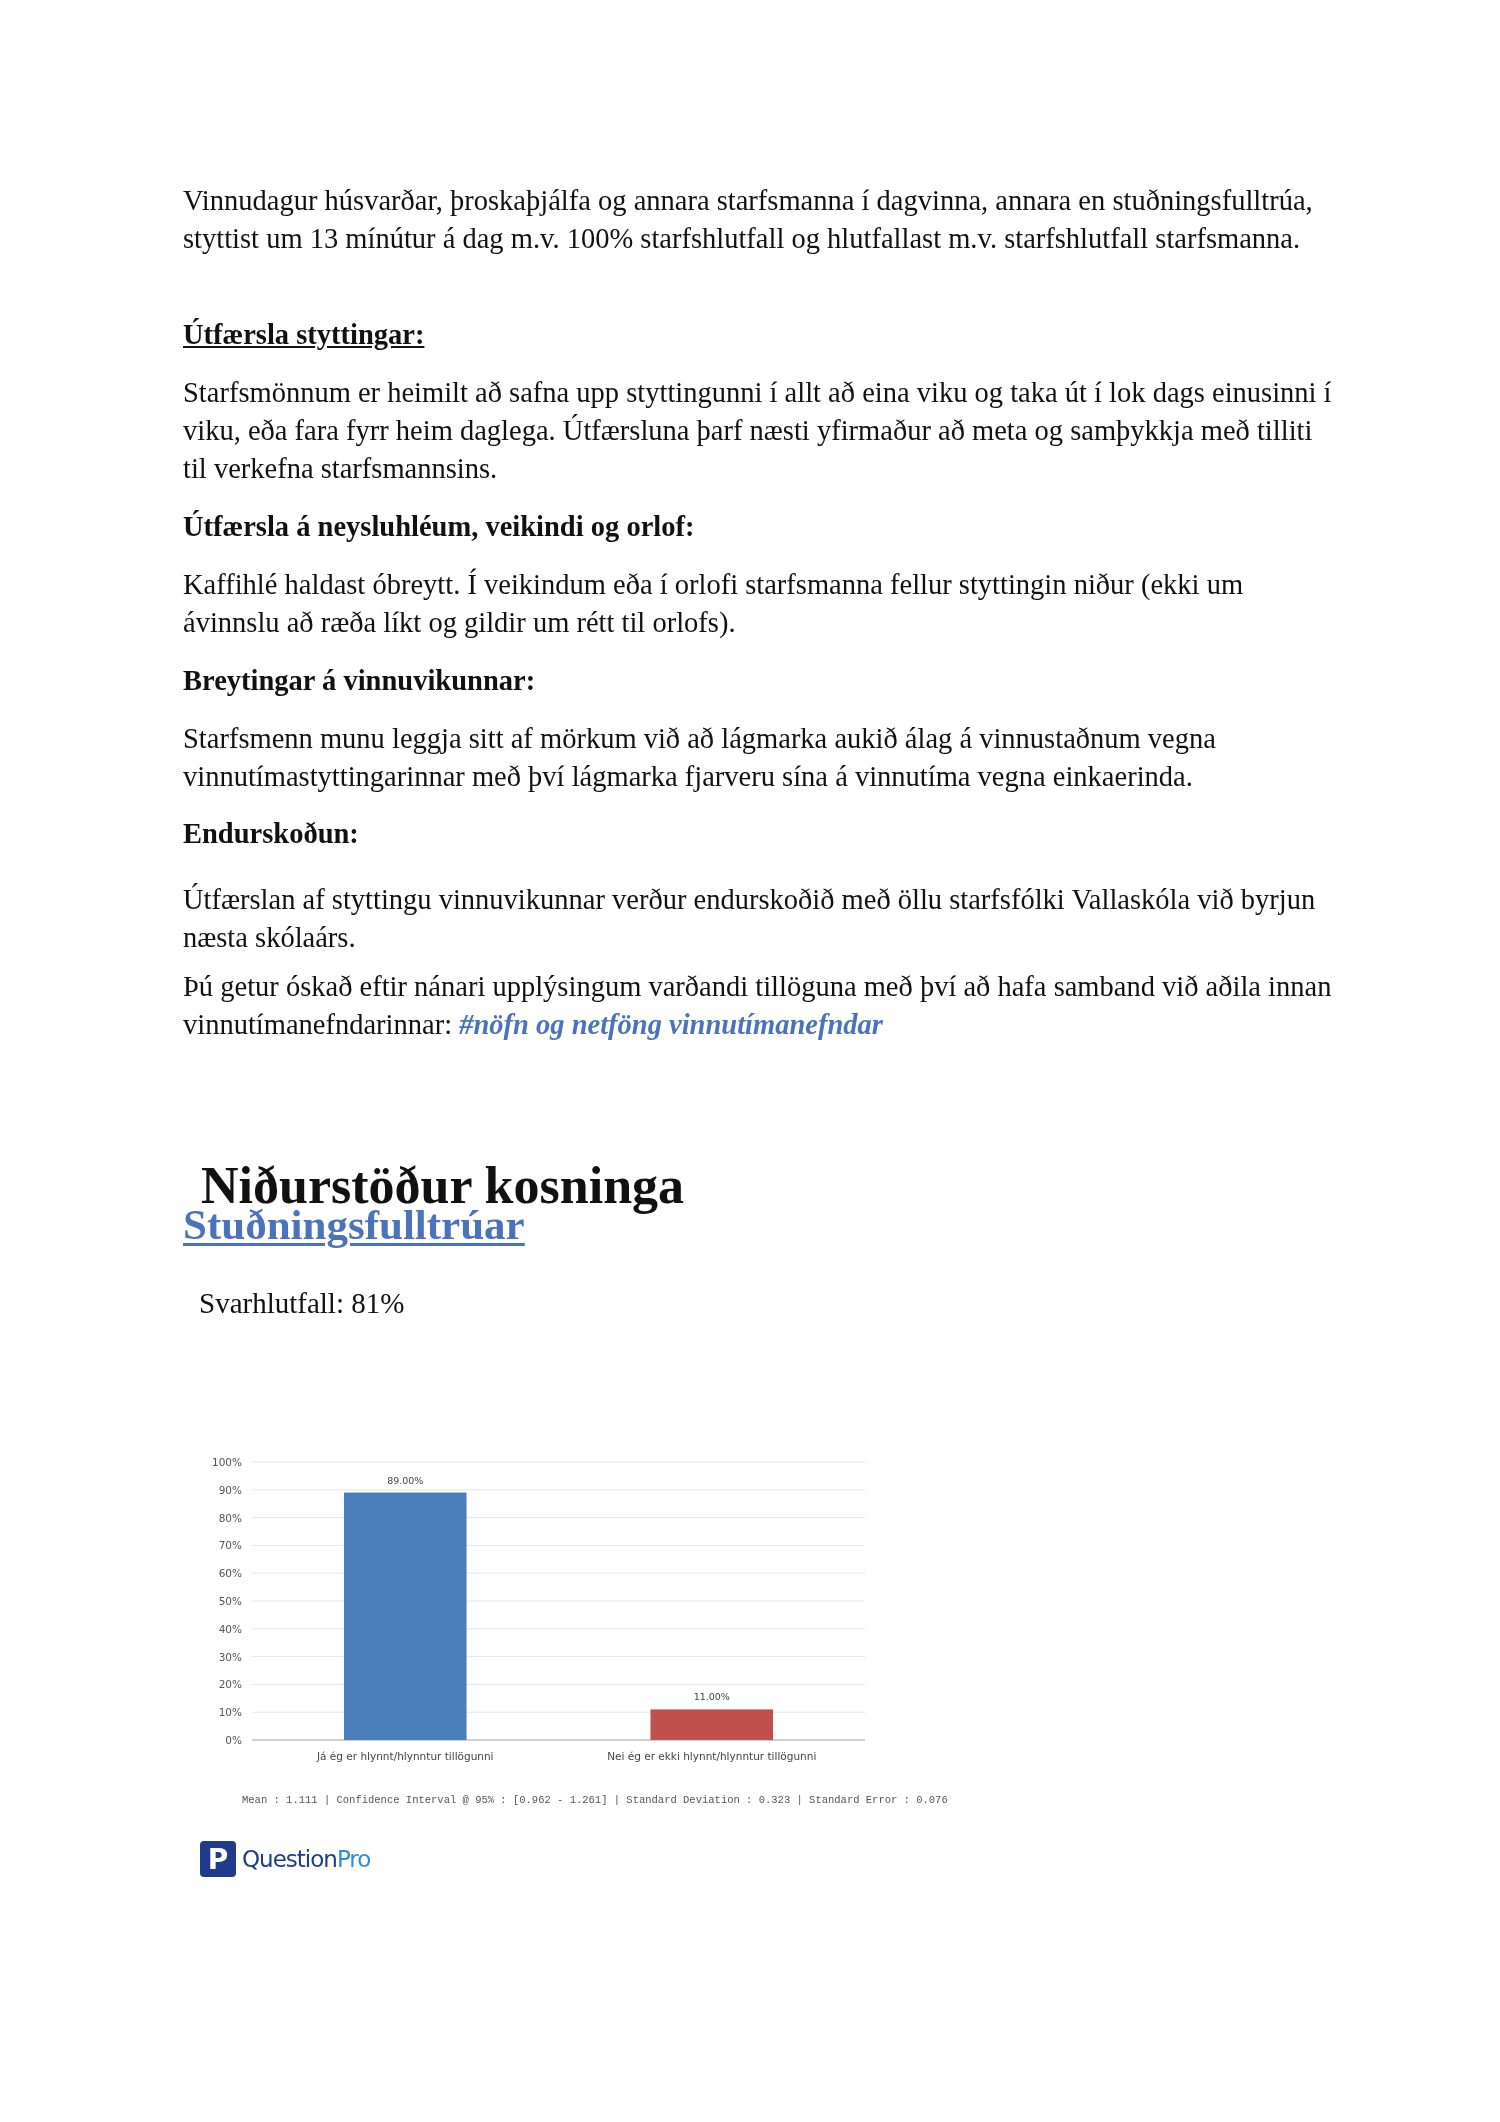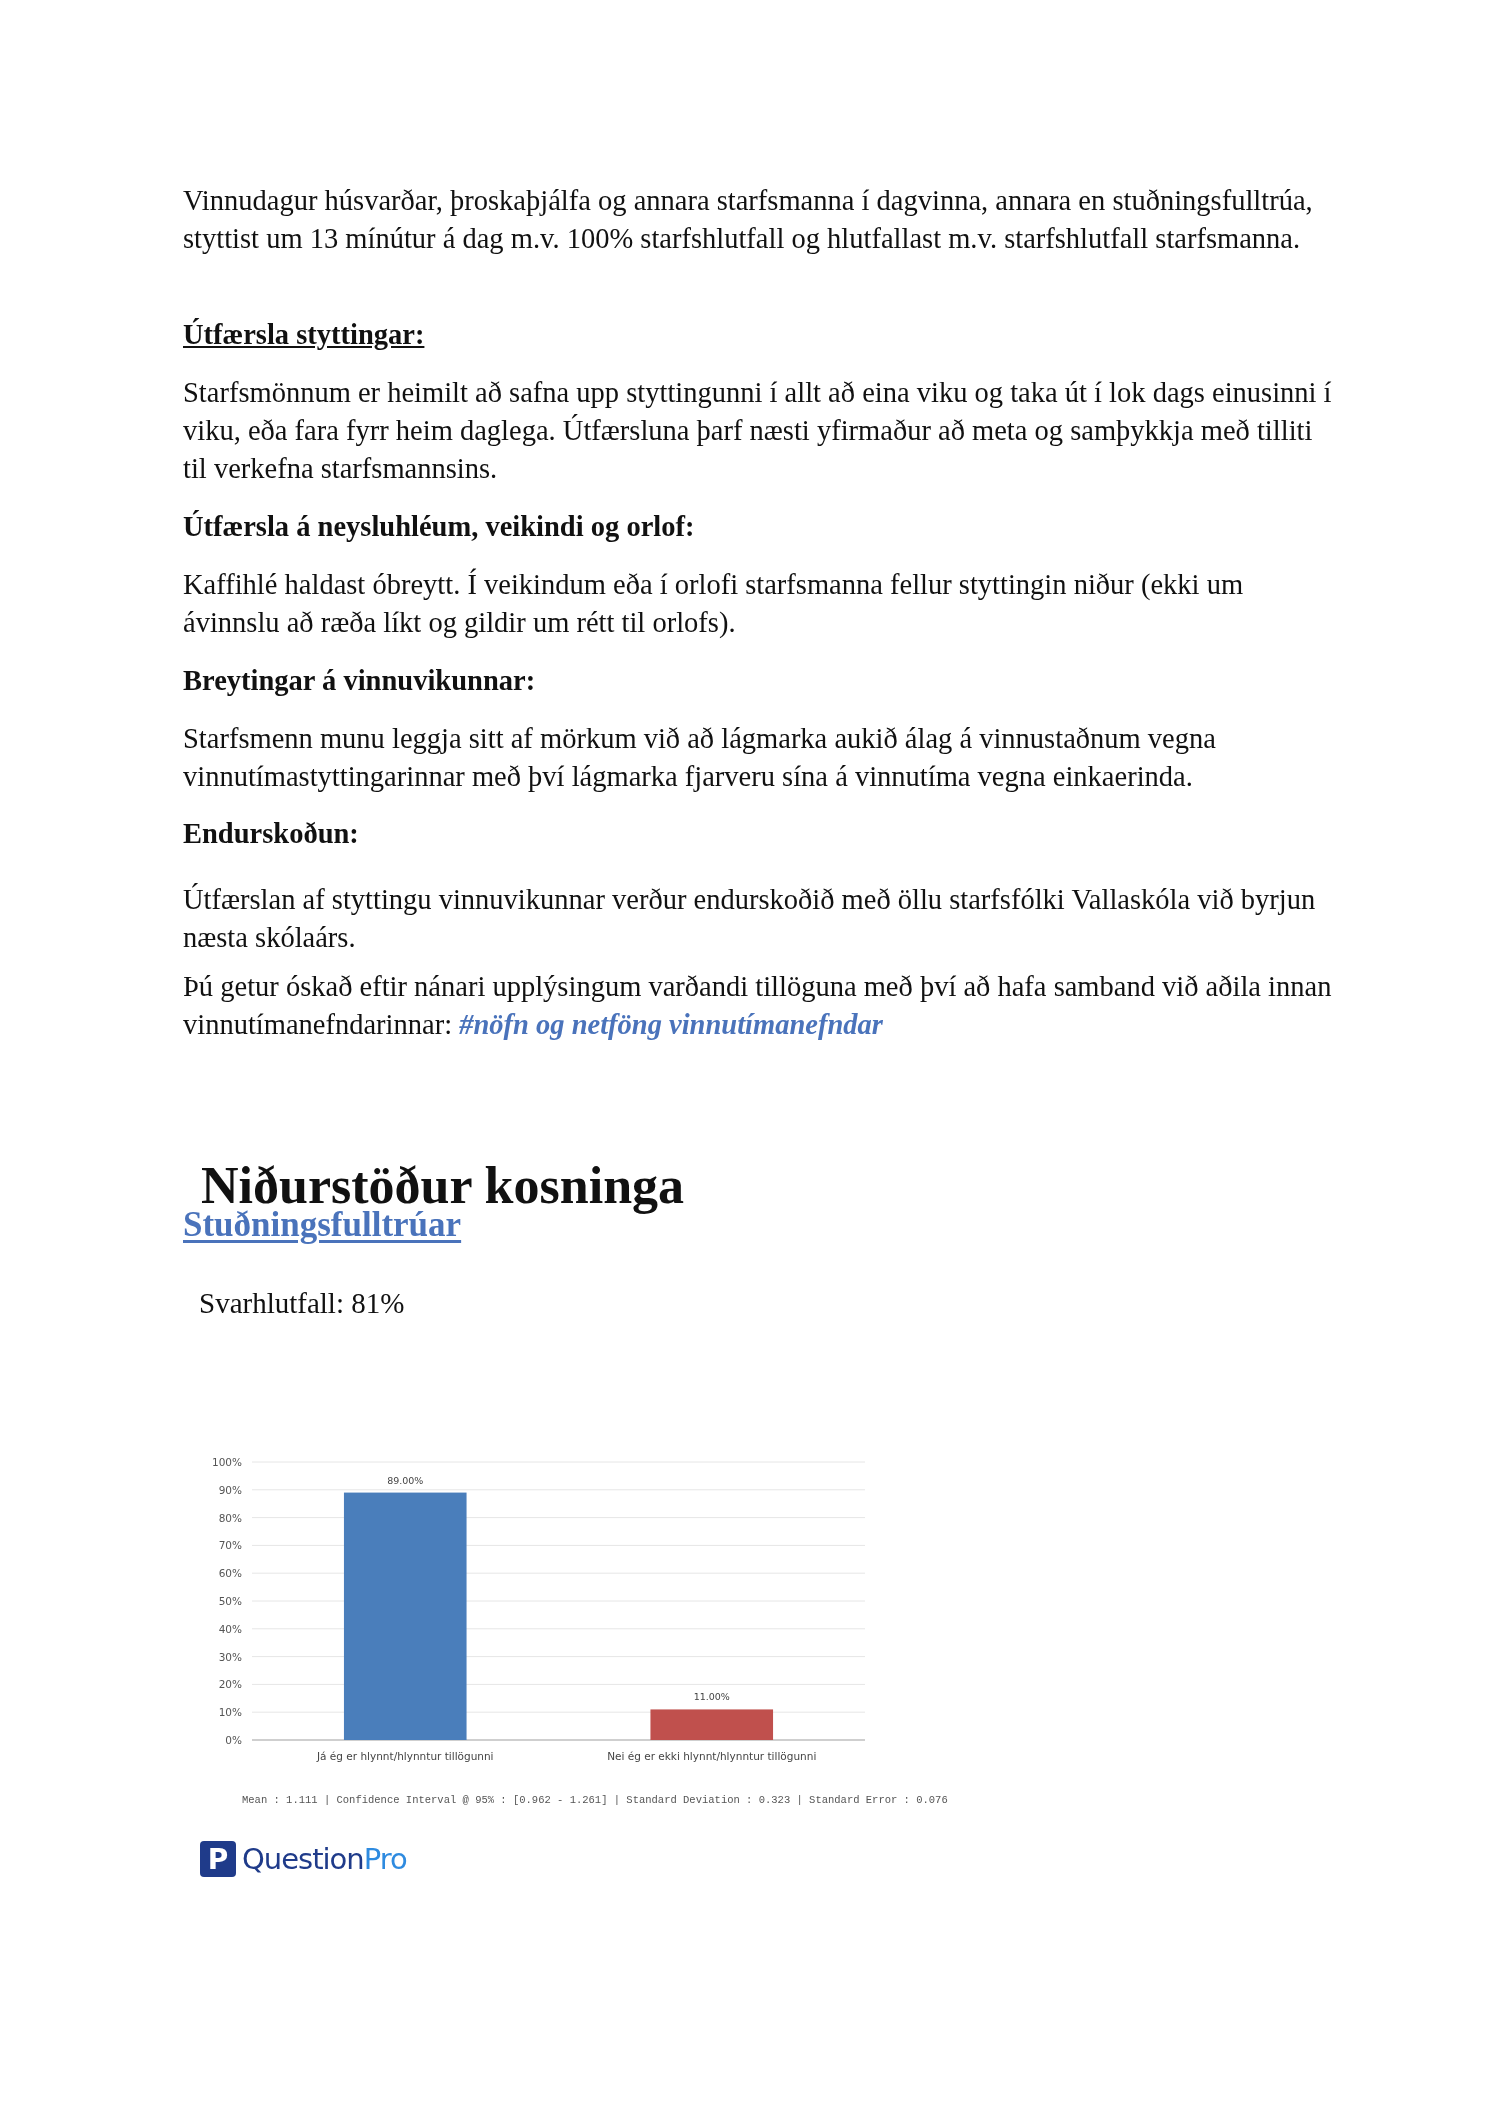--- a/index.html
+++ b/index.html
@@ -13,35 +13,35 @@
     .p2 { position: absolute; top: 374px; }
     .h-neys { position: absolute; top: 508px; }
     .p3 { position: absolute; top: 566px; }
     .h-breyt { position: absolute; top: 662px; }
     .p4 { position: absolute; top: 720px; }
     .h-endur { position: absolute; top: 815px; }
     .p5 { position: absolute; top: 881px; }
     .p6 { position: absolute; top: 968px; }
     .link-italic { color: #4a73bb; font-style: italic; font-weight: bold; cursor: pointer; }
     .h1 { position: absolute; top: 1138px; font-size: 52px; line-height: 60px; font-weight: bold; margin: 18px; }
-    .h2 { position: absolute; top: 1203px; font-size: 35px; line-height: 44px; font-weight: bold; margin: 0;
+    .h2 { position: absolute; top: 1203px; font-size: 43px; line-height: 44px; font-weight: bold; margin: 0;
           color: #4a73bb; text-decoration: underline; text-decoration-thickness: 3px; text-underline-offset: 4px; cursor: pointer; }
     .resp { position: absolute; top: 1268px; font-size: 29px; line-height: 38px; margin: 16px; }
 
     .chart-wrap { position: absolute; left: 190px; top: 1350px; width: 700px; height: 480px; }
     .chart-title { position: absolute; left: 53px; top: 8px; font-family: "DejaVu Sans", sans-serif;
                    font-size: 20px; color: #222; white-space: nowrap; }
     svg.chart { position: absolute; left: 0; top: 0; }
     .stats { position: absolute; left: 52px; top: 444px; font-family: Liberation Mono, monospace;
              font-size: 10.5px; color: #555; white-space: nowrap; }
     .logo { position: absolute; left: 200px; top: 1840px; height: 38px; display: flex; align-items: center; }
     .logo-mark { width: 36px; height: 36px; background: #1f3b8a; border-radius: 4px; color: #fff;
                  font-family: "DejaVu Sans", sans-serif; font-weight: bold; font-size: 28px;
                  display: flex; align-items: center; justify-content: center; }
-    .logo-text { margin-left: 6px; font-family: "DejaVu Sans", sans-serif; font-size: 29px; letter-spacing: -1px; }
+    .logo-text { margin-left: 6px; font-family: "DejaVu Sans", sans-serif; font-size: 23px; letter-spacing: -1px; }
     .logo-q { color: #1f3b8a; }
     .logo-pro { color: #2e8be0; }
   </style>
 </head>
 <body>
 
 <div class="page">
   <p class="para p1">Vinnudagur húsvarðar, þroskaþjálfa og annara starfsmanna í dagvinna, annara en stuðningsfulltrúa, styttist um 13 mínútur á dag m.v. 100% starfshlutfall og hlutfallast m.v. starfshlutfall starfsmanna.</p>
   <p class="sub h-utf">Útfærsla styttingar:</p>
   <p class="para p2">Starfsmönnum er heimilt að safna upp styttingunni í allt að eina viku og taka út í lok dags einusinni í viku, eða fara fyrr heim daglega. Útfærsluna þarf næsti yfirmaður að meta og samþykkja með tilliti til verkefna starfsmannsins.</p>

